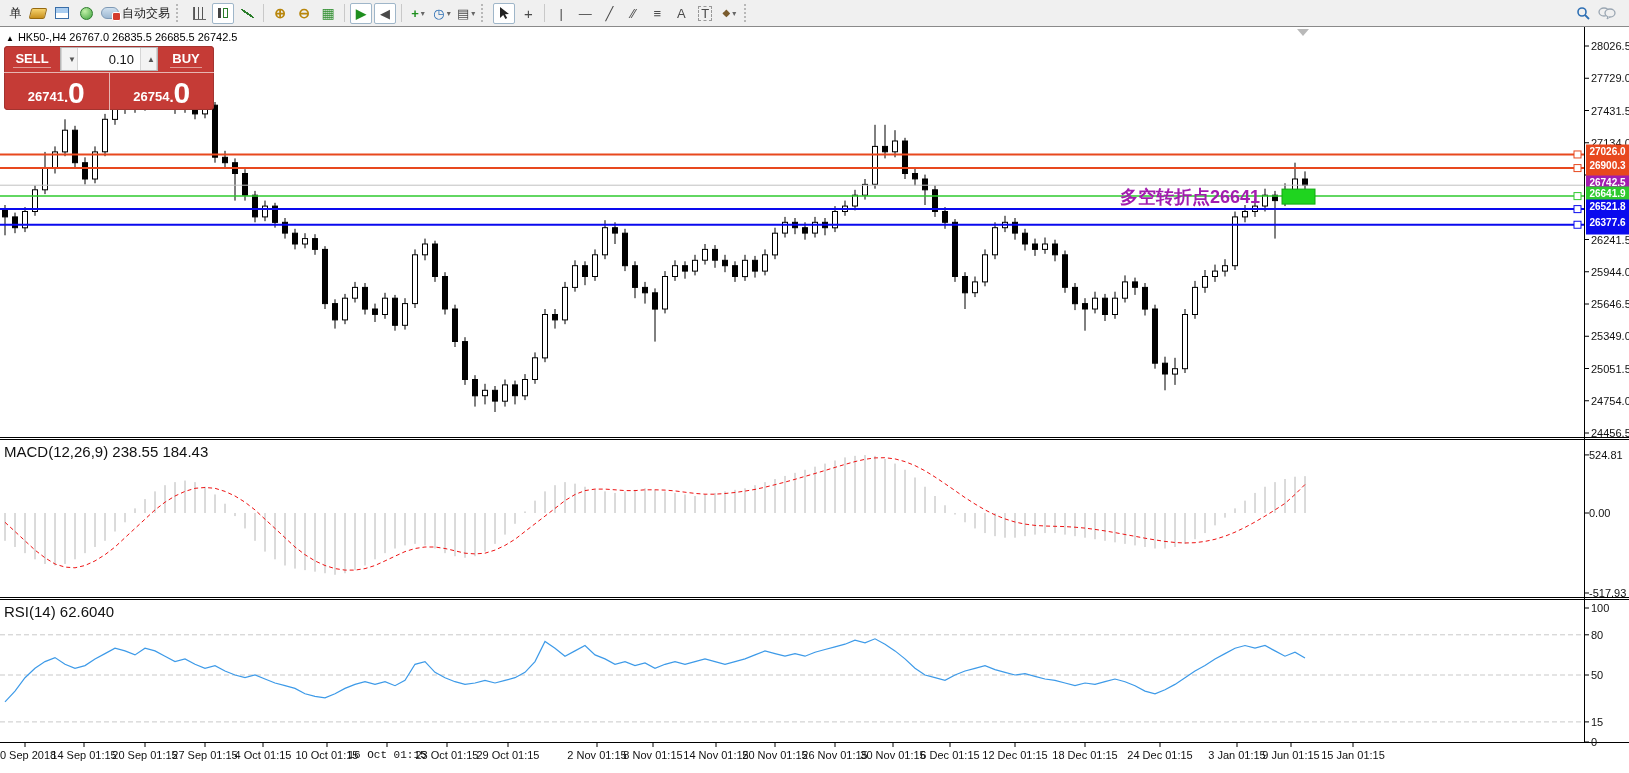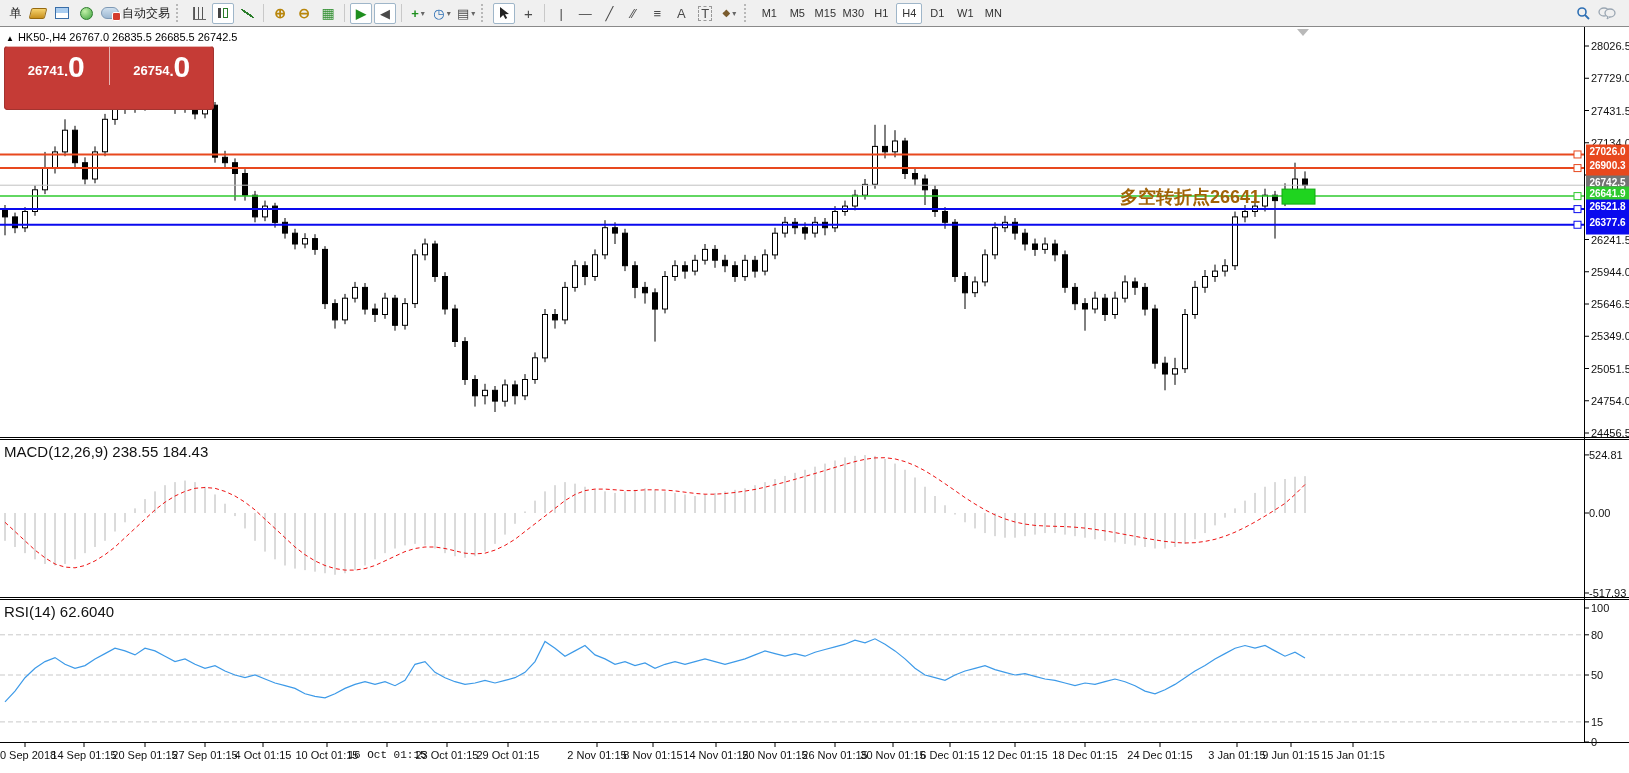--- a/index.html
+++ b/index.html
@@ -159,31 +159,20 @@
         <span class="glyph">A</span>
       </div>
     <div class="ti">
         <span class="glyph" style="border:1px dashed #999;padding:0 2px;">T</span>
       </div>
     <div class="ti">
         <span class="glyph" style="font-size:10px;color:#7a5c2e">◆</span>
         <span class="caret">▾</span>
       </div>
     <div class="grip"></div>
-    <div id="tf" style="display:flex;align-items:center;">
-        <div class="ti tfb">M1</div>
-        <div class="ti tfb">M5</div>
-        <div class="ti tfb">M15</div>
-        <div class="ti tfb">M30</div>
-        <div class="ti tfb">H1</div>
-        <div class="ti tfb active">H4</div>
-        <div class="ti tfb">D1</div>
-        <div class="ti tfb">W1</div>
-        <div class="ti tfb">MN</div>
-      </div>
     <div class="tb-right">
       <div class="ti">
         <svg width="15" height="15" viewBox="0 0 15 15">
             <circle cx="6" cy="6" r="4" fill="none" stroke="#2d6fb4" stroke-width="1.6"></circle>
             <line x1="9" y1="9" x2="13" y2="13" stroke="#2d6fb4" stroke-width="1.8"></line>
           </svg>
       </div>
       <div class="ti">
         <svg width="18" height="14" viewBox="0 0 18 14">
             <ellipse cx="6" cy="6" rx="5" ry="4" fill="none" stroke="#9aa6b2" stroke-width="1.3"></ellipse>
@@ -695,37 +684,50 @@
       <div class="tlabel" style="left: 893px; top: 749px;">30 Nov 01:15</div>
       <div class="tlabel" style="left: 950px; top: 749px;">6 Dec 01:15</div>
       <div class="tlabel" style="left: 1015px; top: 749px;">12 Dec 01:15</div>
       <div class="tlabel" style="left: 1085px; top: 749px;">18 Dec 01:15</div>
       <div class="tlabel" style="left: 1160px; top: 749px;">24 Dec 01:15</div>
       <div class="tlabel" style="left: 1237px; top: 749px;">3 Jan 01:15</div>
       <div class="tlabel" style="left: 1291px; top: 749px;">9 Jun 01:15</div>
       <div class="tlabel" style="left: 1353px; top: 749px;">15 Jan 01:15</div>
       <div class="plabel" style="left: 1586px; top: 154.458px; background: rgb(232, 72, 30); color: rgb(255, 255, 255);">27026.0</div>
       <div class="plabel" style="left: 1586px; top: 168.084px; background: rgb(232, 72, 30); color: rgb(255, 255, 255);">26900.3</div>
-      <div class="plabel" style="left: 1586px; top: 185.19px; background: #737373; color: rgb(255, 255, 255);">26742.5</div>
+      <div class="plabel" style="left: 1586px; top: 185.19px; background: #a21caf; color: rgb(255, 255, 255);">26742.5</div>
       <div class="plabel" style="left: 1586px; top: 196.095px; background: rgb(46, 202, 46); color: rgb(255, 255, 255);">26641.9</div>
       <div class="plabel" style="left: 1586px; top: 209.115px; background: rgb(10, 10, 238); color: rgb(255, 255, 255);">26521.8</div>
       <div class="plabel" style="left: 1586px; top: 224.746px; background: rgb(10, 10, 238); color: rgb(255, 255, 255);">26377.6</div>
     </div>
 
   <div id="title">
     <span class="tri">▲</span><span>HK50-,H4  26767.0 26835.5 26685.5 26742.5</span>
   </div>
 
   <div class="indlabel" style="left:4px;top:443px;">MACD(12,26,9) 238.55 184.43</div>
   <div class="indlabel" style="left:4px;top:603px;">RSI(14) 62.6040</div>
 
-  <div id="annotation" style="left: 1120px; top: 185px; color: #a16207;">多空转折点26641</div>
+  <div id="annotation" style="left: 1120px; top: 185px; color: #a21caf;">多空转折点26641</div>
   <div id="scrollmark"></div>
 
   <div id="ocp">
+    <div class="ocp-top">
+      <div class="ocp-btn">
+          <span>SELL</span>
+        </div>
+      <div class="vol-wrap">
+        <button class="spin">▼</button>
+        <input class="vol" value="0.10" style="">
+        <button class="spin">▲</button>
+      </div>
+      <div class="ocp-btn">
+          <span>BUY</span>
+        </div>
+    </div>
     <div class="ocp-prices">
       <div class="pcell">
         <span class="pmain">26741</span>
           <span class="pdot">.</span>
           <span class="pbig">0</span>
       </div>
       <div class="pcell">
         <span class="pmain">26754</span>
           <span class="pdot">.</span>
           <span class="pbig">0</span>

